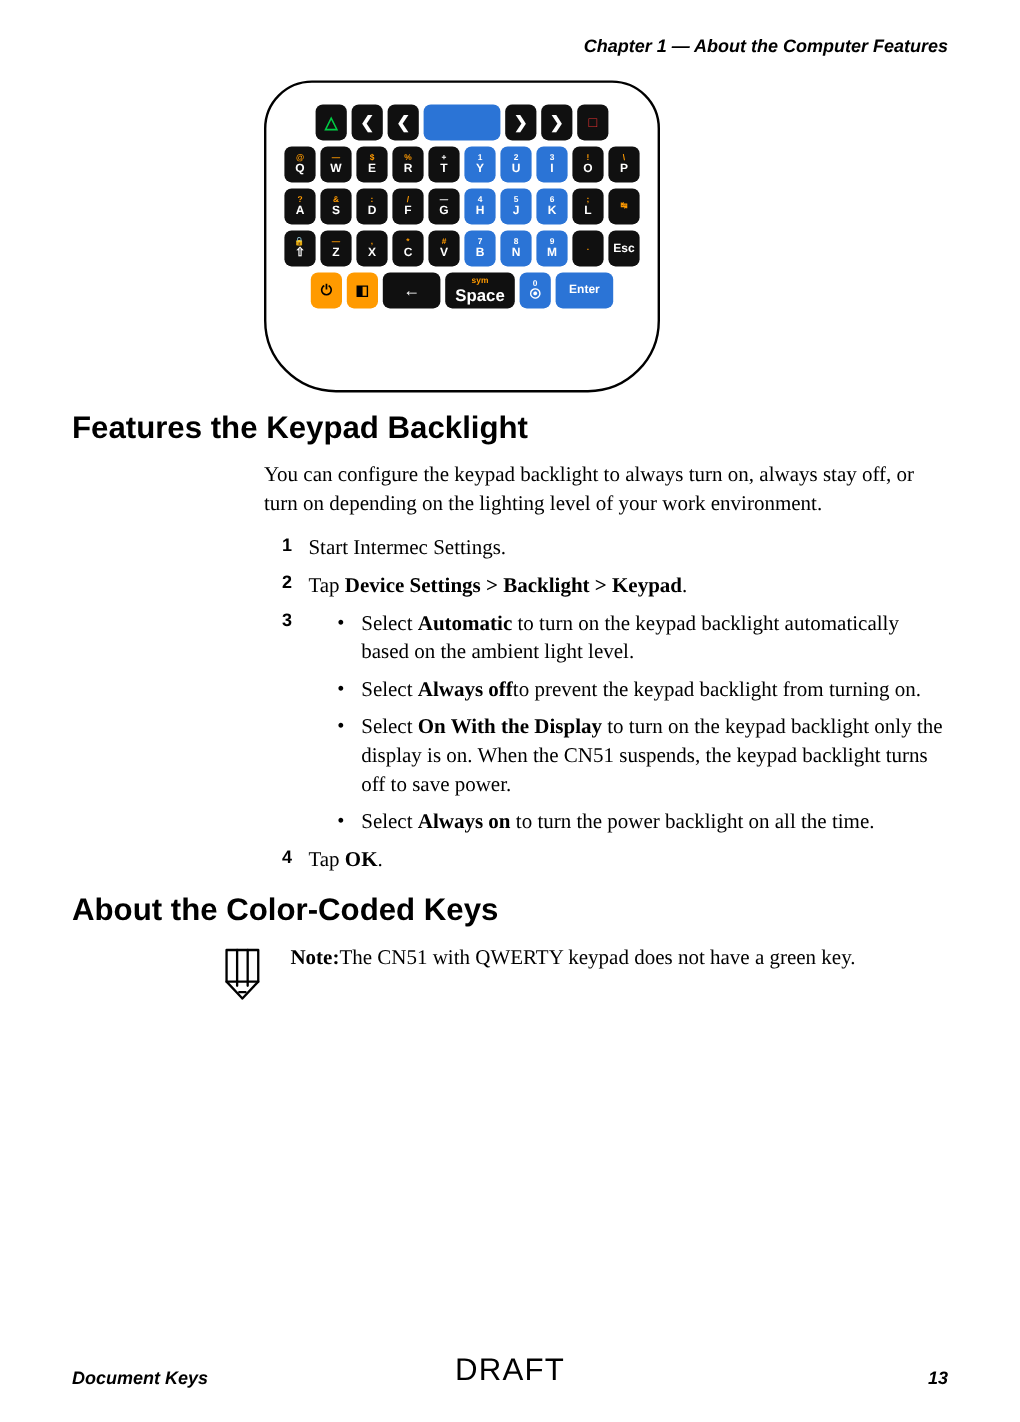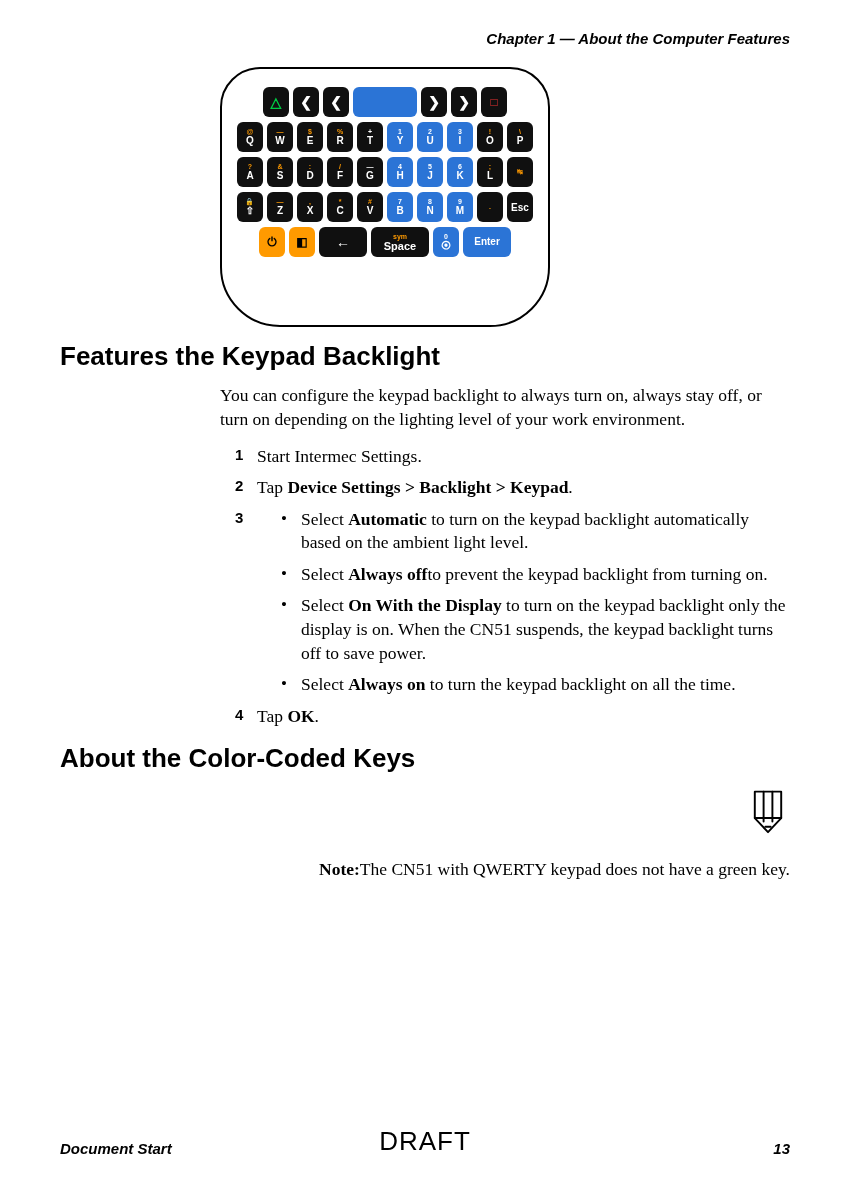--- a/index.html
+++ b/index.html
@@ -126,24 +126,23 @@
   }
   ul.bullets > li::before {
     content: "•";
     position: absolute;
     left: 2px;
     top: 0;
     font-size: 17px;
   }
   .note-row {
     display: flex;
-    align-items: flex-end;
+    align-items: flex-start;
     margin: 12px 0 0 120px;
     gap: 18px;
-    flex-direction: column;
   }
   .note-icon svg { width: 44px; height: 50px; }
   .note-text {
     font-family: Georgia, serif;
     font-size: 17.5px;
     line-height: 1.35;
     flex:1;
   }
   .footer {
     position: absolute;
@@ -330,21 +329,21 @@
             <span style="font-size:12px">⏻</span>
           </div>
           <div class="key orangefill" style="width: 26px;">
             <span style="font-size:12px">◧</span>
           </div>
           <div class="key " style="width: 48px;">
             <span style="font-size:14px">←</span>
           </div>
           <div class="key " style="width: 58px;">
             <span class="sup" style="color:#ff9a00">sym</span>
-            <span class="main" style="font-size:11px">Space</span>
+            <span class="main" style="font-size:14px">Space</span>
           </div>
           <div class="key bluefill" style="width: 26px;">
             <span class="sup">0</span>
             <span class="main">⦿</span>
           </div>
           <div class="key bluefill" style="width: 48px;">
             <span style="font-size:10px">Enter</span>
           </div>
         </div>
     </div>
@@ -357,21 +356,21 @@
   <ol class="steps">
     <li>Start Intermec Settings.</li>
     <li>
       <span>Tap </span><b>Device Settings &gt; Backlight &gt; Keypad</b><span>.</span>
     </li>
     <li>
       <ul class="bullets">
         <li><span>Select </span><b>Automatic</b><span> to turn on the keypad backlight automatically based on the ambient light level.</span></li>
         <li><span>Select </span><b>Always off</b><span>to prevent the keypad backlight from turning on.</span></li>
         <li><span>Select </span><b>On With the Display</b><span> to turn on the keypad backlight only the display is on. When the CN51 suspends, the keypad backlight turns off to save power.</span></li>
-        <li><span>Select </span><b>Always on</b><span> to turn the keypad backlight on all the time.</span></li>
+        <li><span>Select </span><b>Always on</b><span> to turn the power backlight on all the time.</span></li>
       </ul>
     </li>
     <li>
       <span>Tap </span><b>OK</b><span>.</span>
     </li>
   </ol>
 
   <h2 class="section">About the Color-Coded Keys</h2>
 
   <div class="note-row">
@@ -385,17 +384,17 @@
           <path d="M22 46 L28 46"></path>
         </g>
       </svg>
     </div>
     <div class="note-text">
       <b>Note:</b><span>The CN51 with QWERTY keypad does not have a green key.</span>
     </div>
   </div>
 
   <div class="footer">
-    <span>Document Start</span>
+    <span>Document Keys</span>
     <span class="draft">DRAFT</span>
     <span>13</span>
   </div>
 </div>
 
 </body></html>

